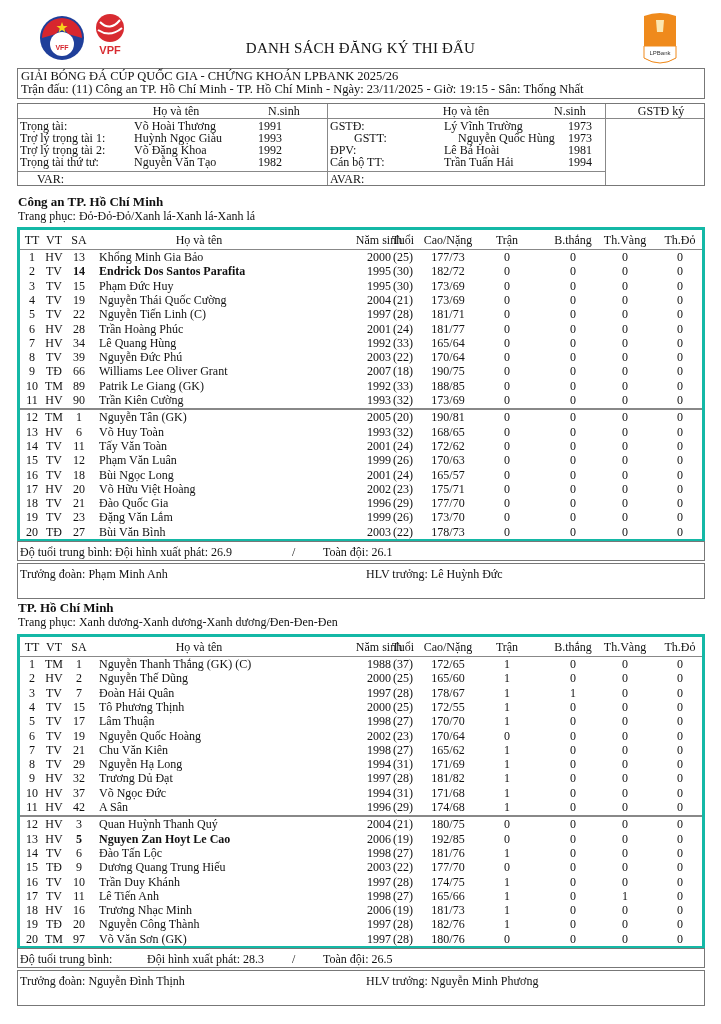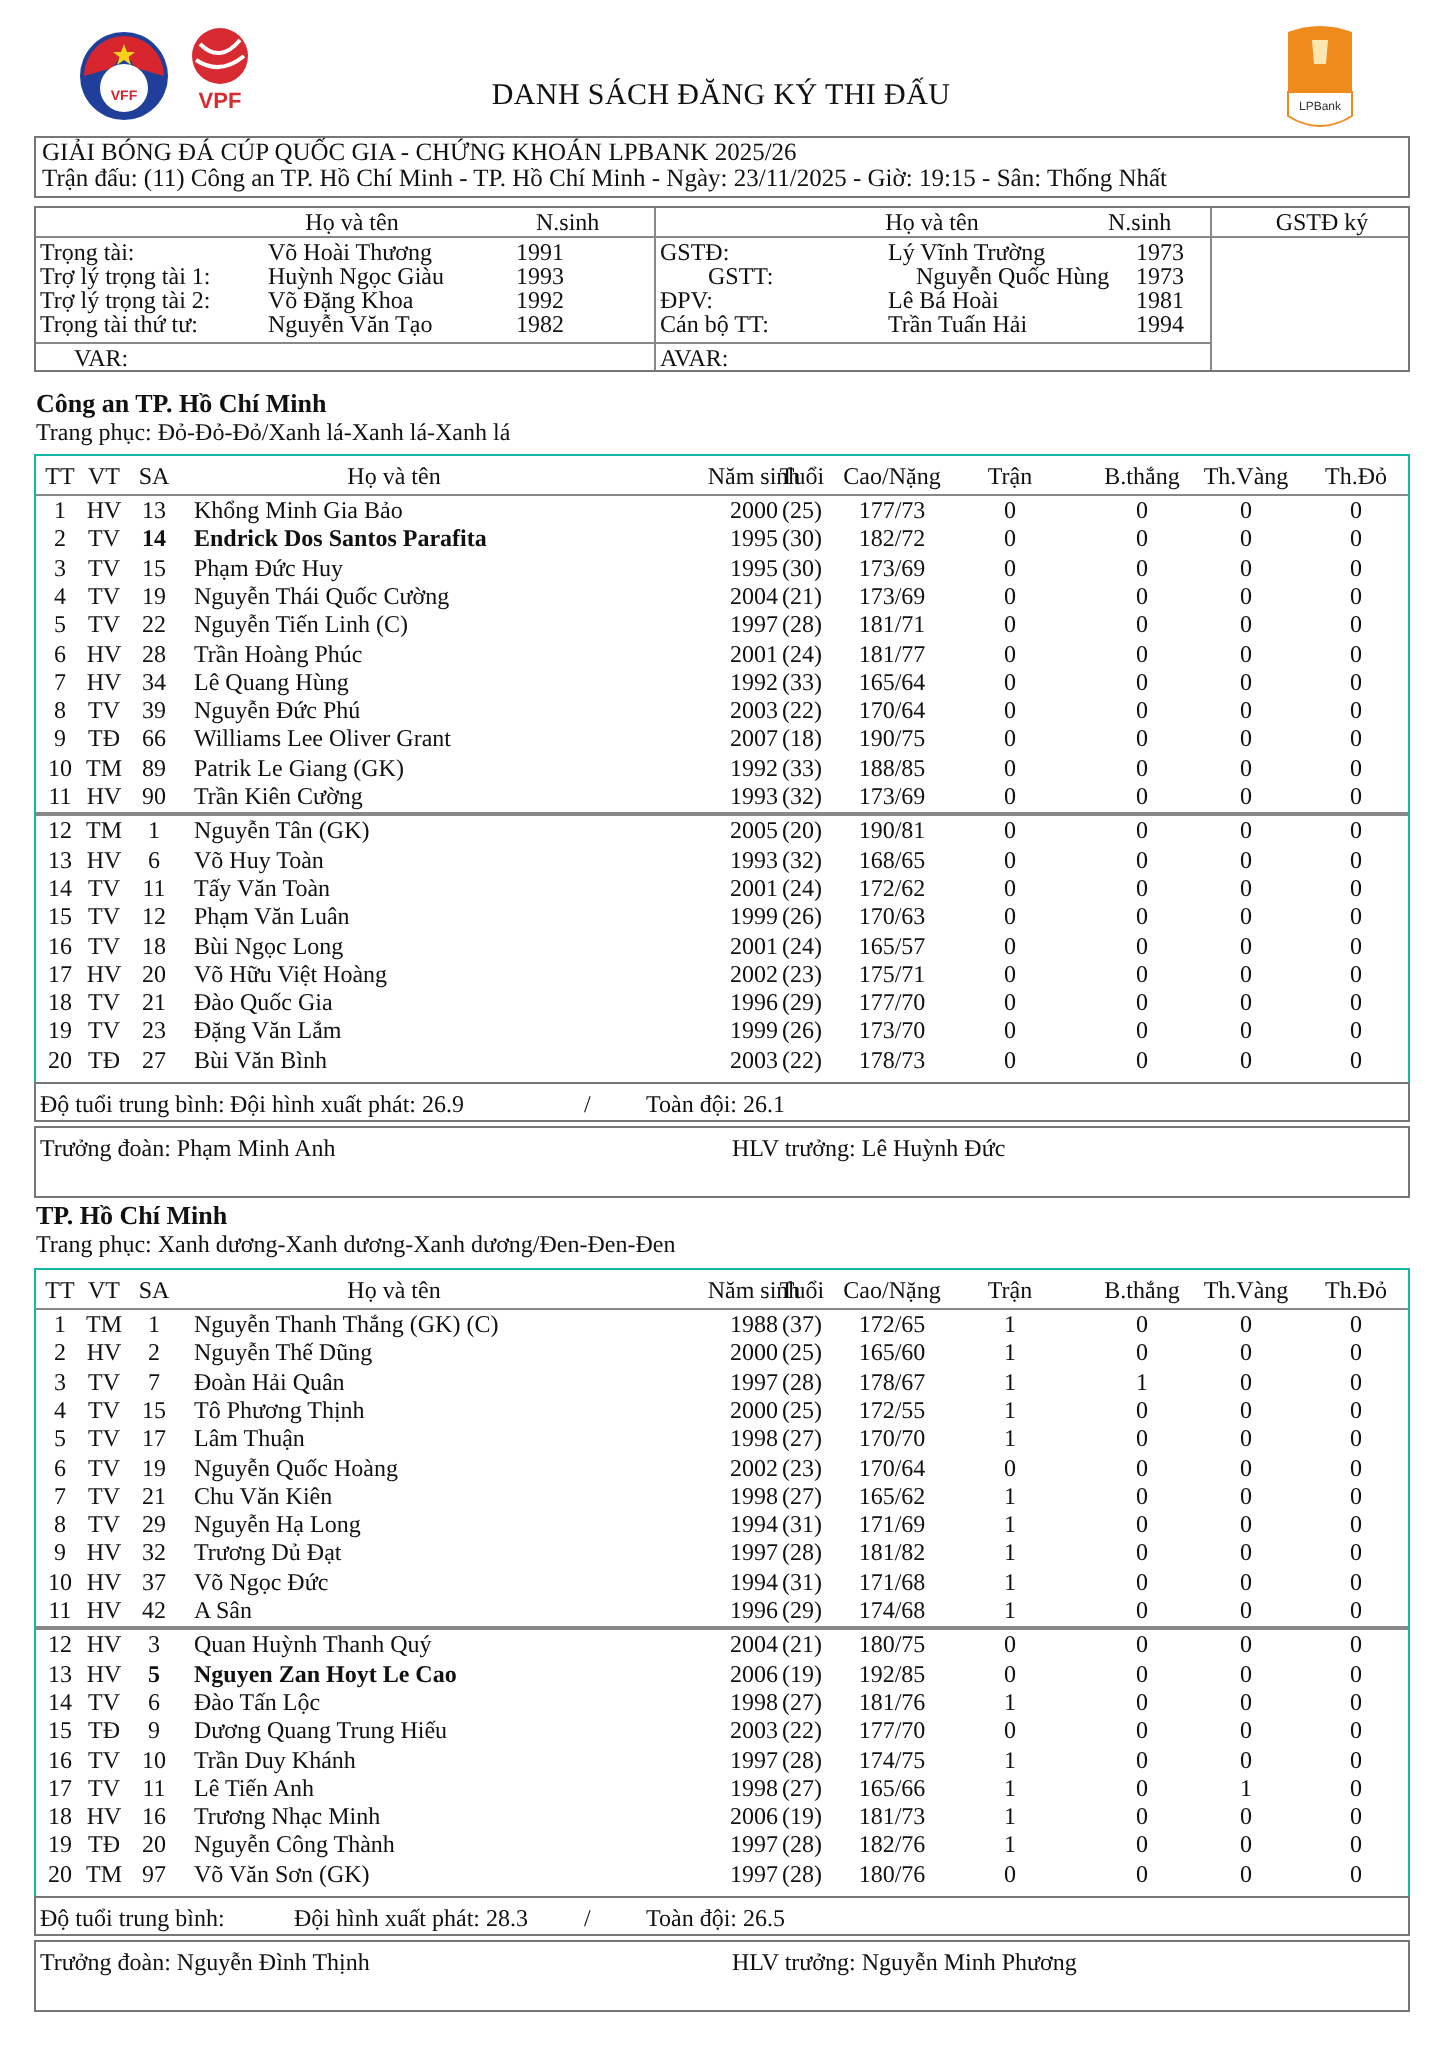--- a/index.html
+++ b/index.html
@@ -11,21 +11,21 @@
   .logo-cup { left:640px; top:10px; width:40px; height:58px; }
   .title { left:0; width:721px; top:40px; text-align:center; font-size:15px; letter-spacing:0.2px; }
   .box { position:absolute; border:1px solid #777; box-sizing:border-box; }
   .hdr-box { left:17px; top:68px; width:688px; height:31px; padding:1px 3px; line-height:13px; font-size:12.5px; }
   .ref-box { left:17px; top:103px; width:688px; height:83px; }
   .ref-box .vline { position:absolute; top:0; bottom:0; border-left:1px solid #888; }
   .ref-box .hline { position:absolute; left:0; border-top:1px solid #888; }
   .cell { position:absolute; white-space:nowrap; font-size:12px; line-height:11px; }
   .team-name { font-weight:bold; font-size:13px; }
   .kit { font-size:12px; }
-  .roster { position:absolute; left:17px; width:688px; border:1px solid #14b8a6; box-sizing:border-box; }
+  .roster { position:absolute; left:17px; width:688px; border:3px solid #14b8a6; box-sizing:border-box; }
   .row { position:absolute; left:0; width:100%; height:14px; font-size:12px; line-height:14px; }
   .row span { position:absolute; white-space:nowrap; }
   .c-tt { left:4px; width:16px; text-align:center; }
   .c-vt { left:24px; width:20px; text-align:center; }
   .c-sa { left:48px; width:22px; text-align:center; }
   .c-name { left:79px; }
   .c-name-h { left:79px; width:200px; text-align:center; }
   .c-ns { left:310px; width:56px; text-align:center;margin-left:21px; }
   .c-age { left:368px; width:30px; text-align:center; }
   .c-hw { left:400px; width:56px; text-align:center; }

